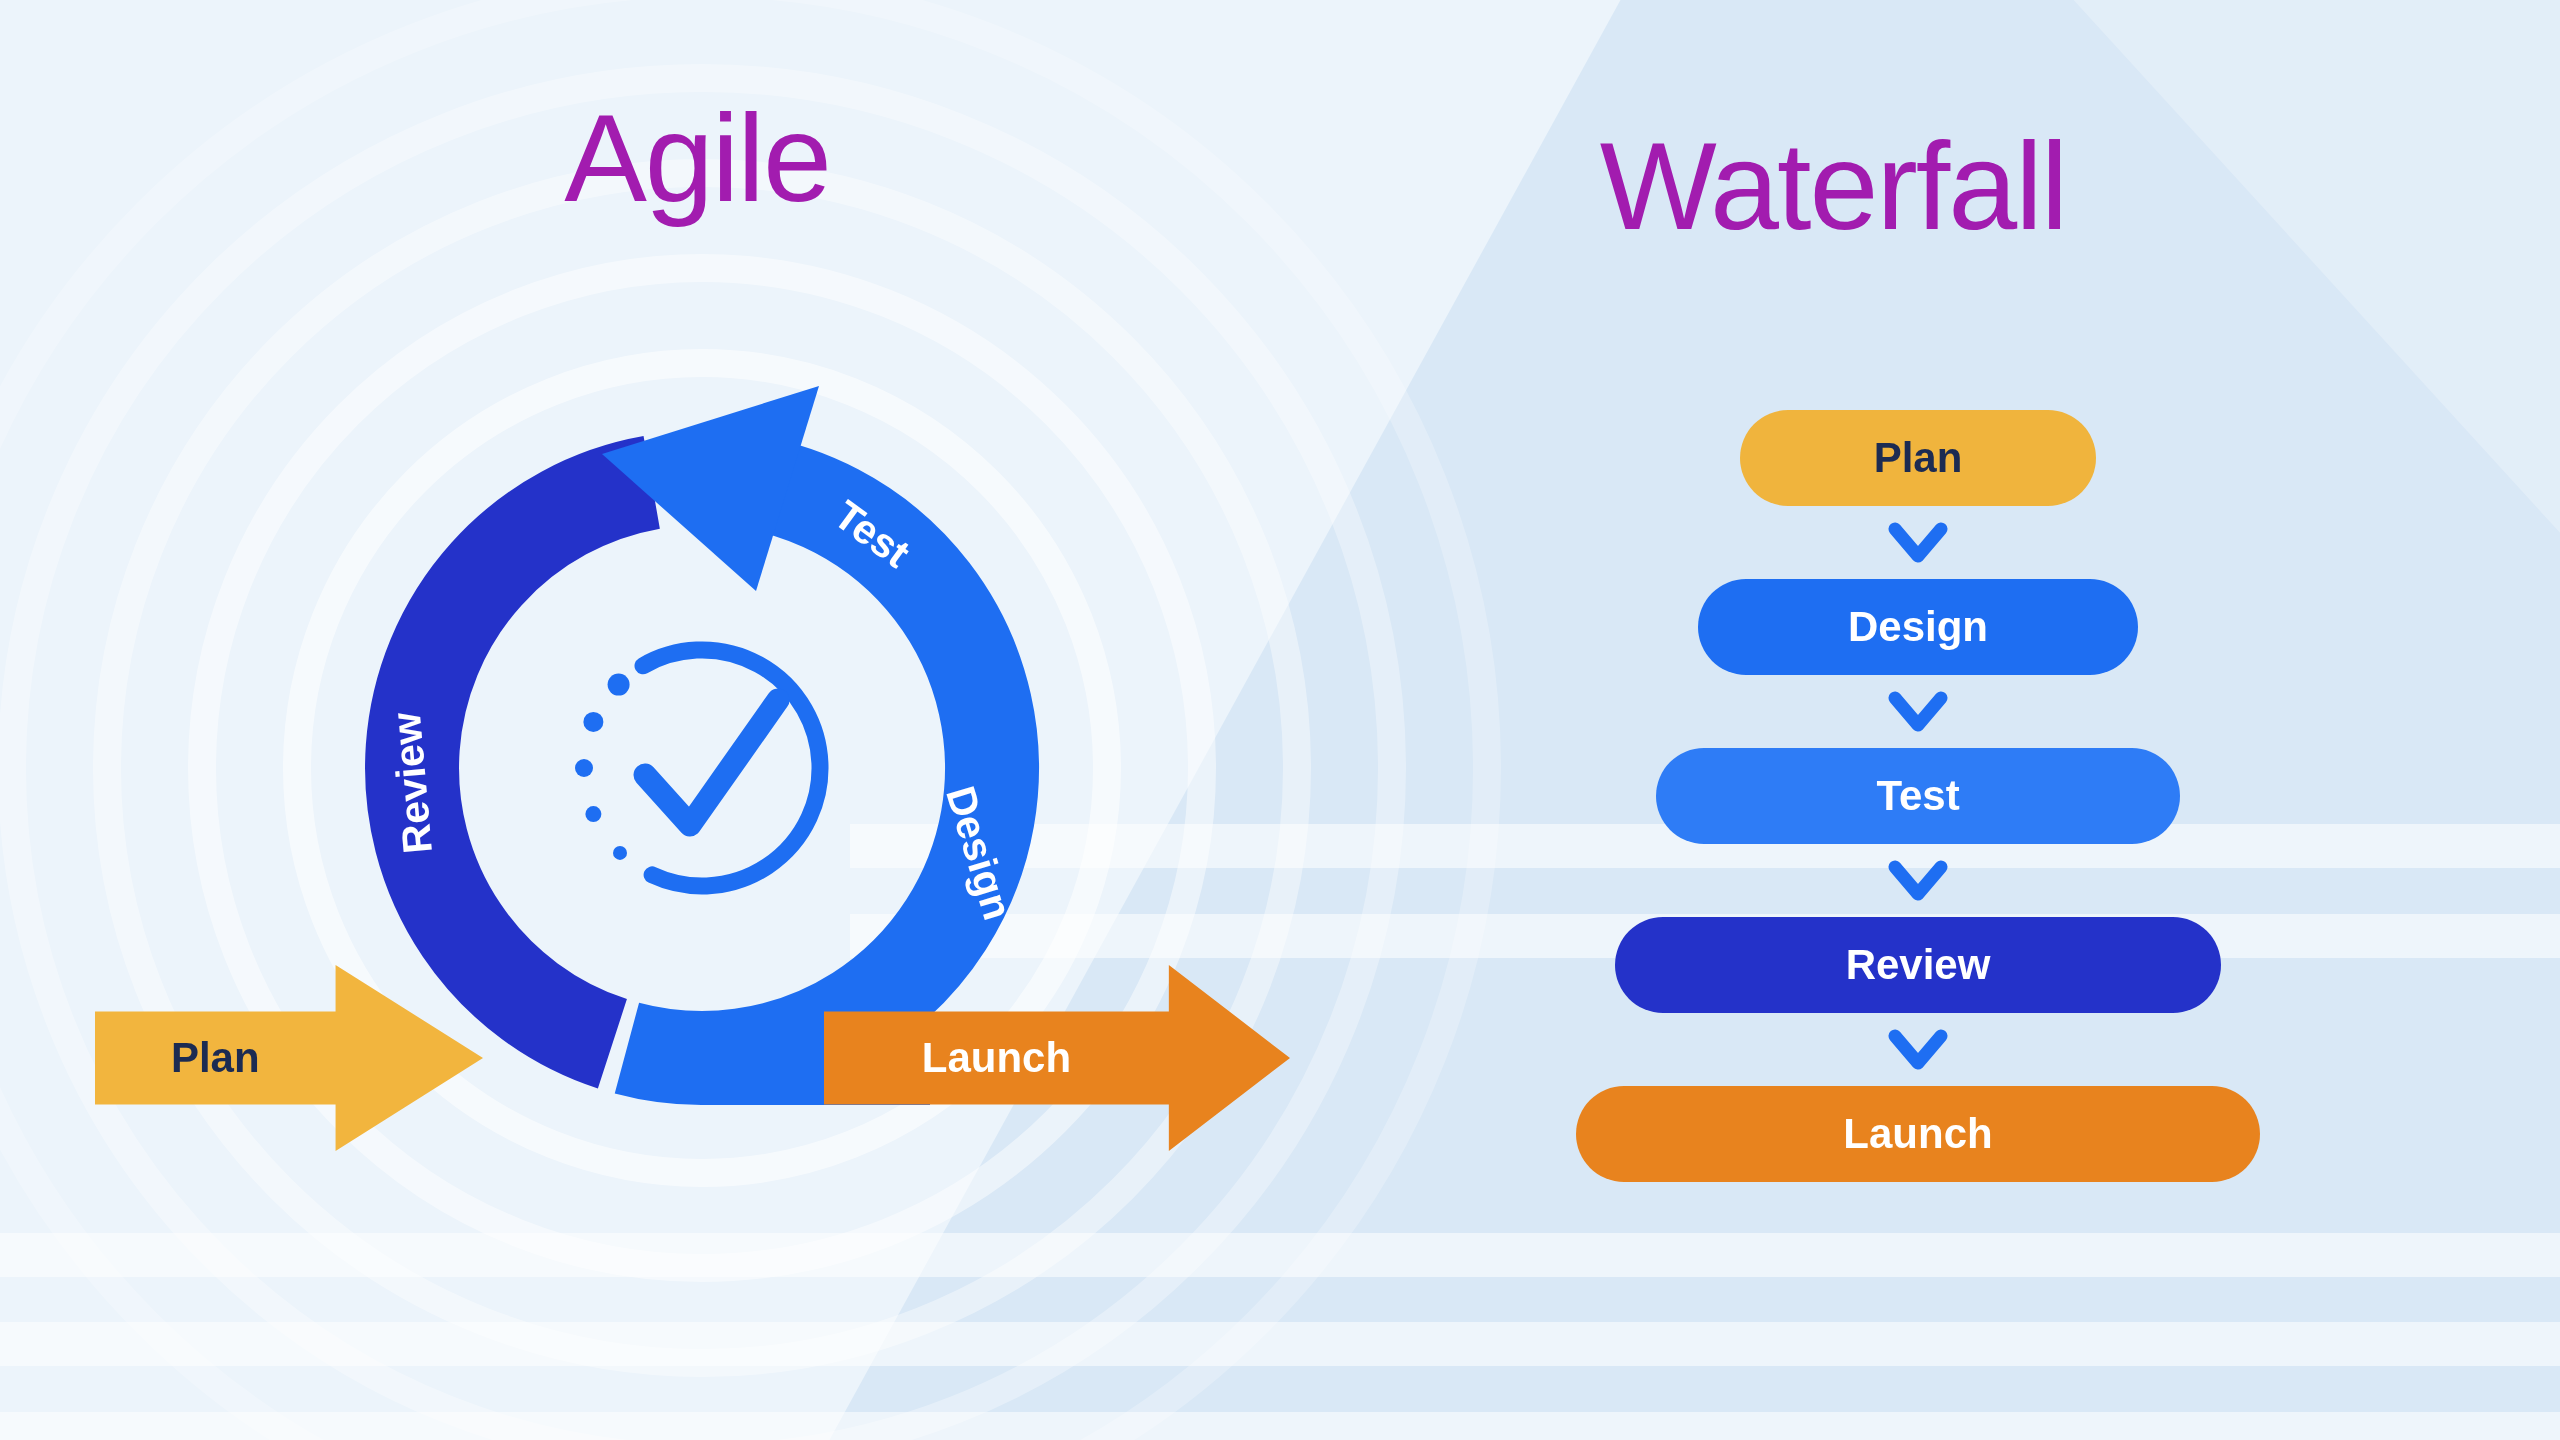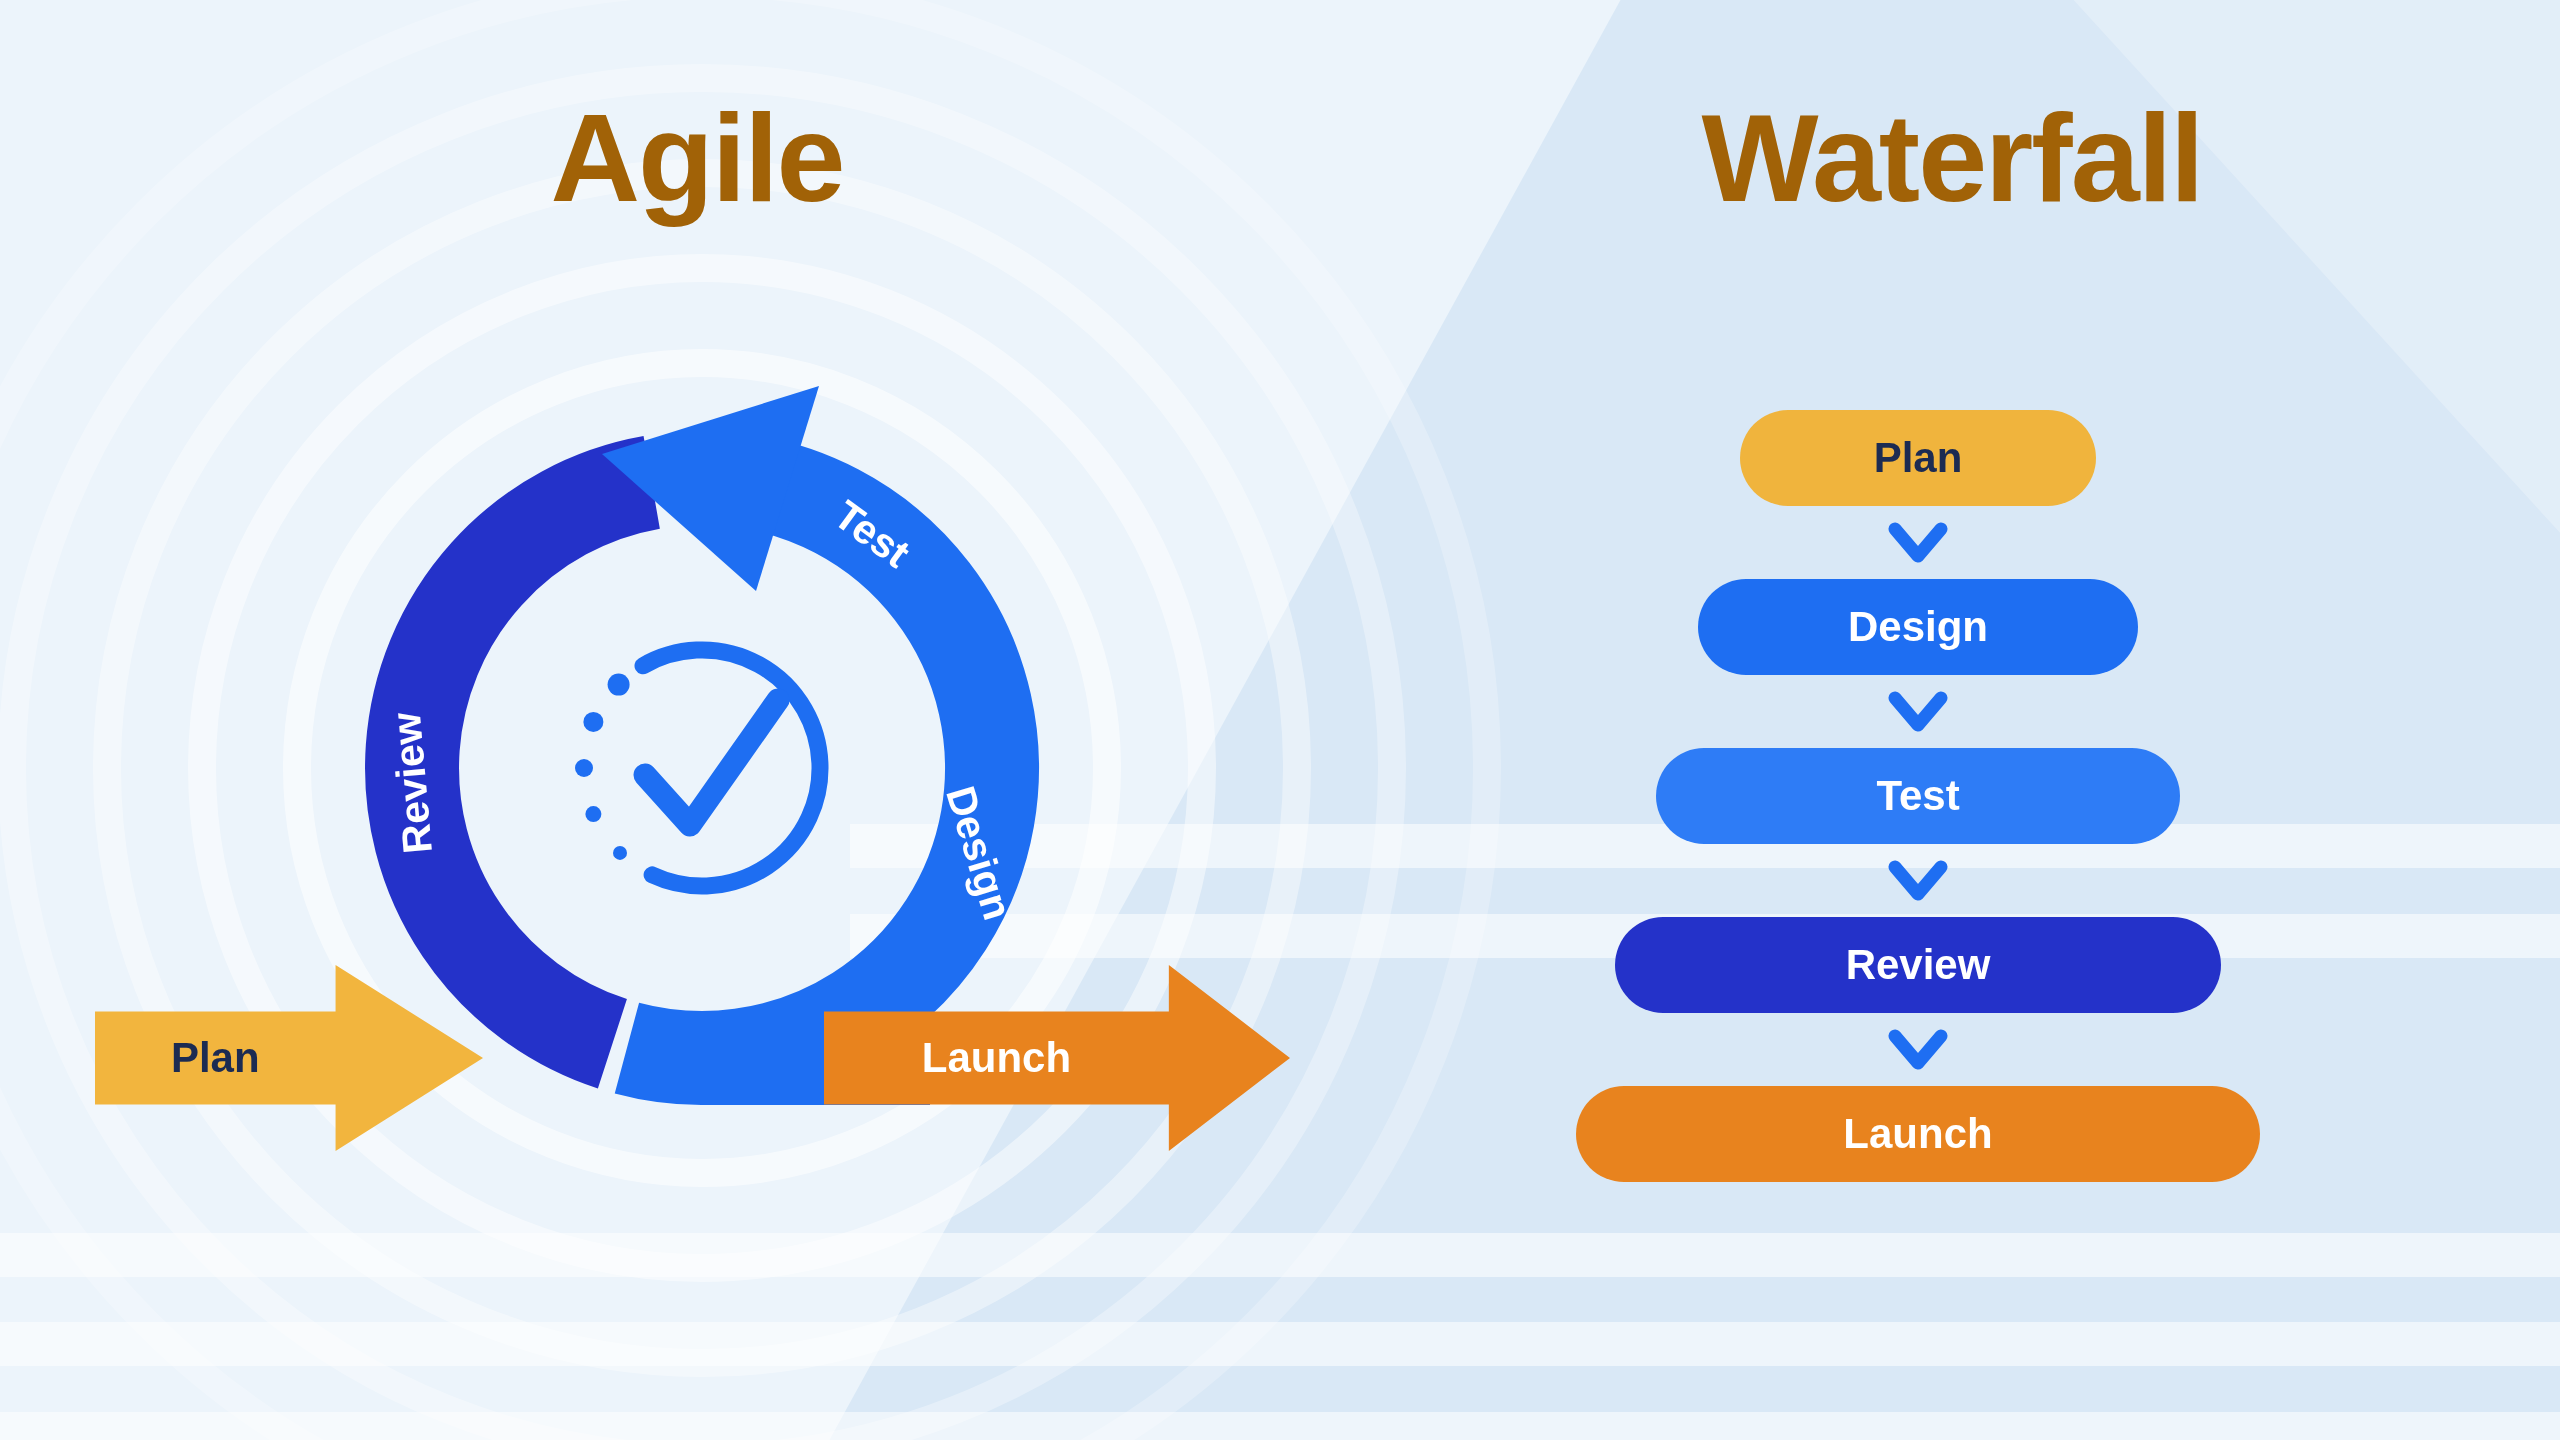--- a/index.html
+++ b/index.html
@@ -23,25 +23,25 @@
   .s5 { left:0; right:0; top:1412px; }
 
   .agile-svg { position:absolute; left:0; top:0; }
   .agile-svg text {
     font-family:"Liberation Sans", sans-serif;
     font-weight:700; font-size:41px;
   }
 
   .big-title {
     position:absolute; top:96px; transform:translateX(-50%);
-    font-size:124px; font-weight:700; letter-spacing:-2px;
-    color:#a16207; white-space:nowrap; line-height:1;
+    font-size:124px; font-weight:400; letter-spacing:-2px;
+    color:#a21caf; white-space:nowrap; line-height:1;
   }
   .title-agile { left:697px; }
-  .title-waterfall { left:1952px; }
+  .title-waterfall { left:1833px;margin-top:28px; }
 
   
   .flow-arrow { position:absolute; top:965px; height:186px; display:flex; align-items:center; }
   .arrow-plan {
     left:95px; width:388px;
     clip-path:polygon(0 25%, 62% 25%, 62% 0, 100% 50%, 62% 100%, 62% 75%, 0 75%);
   }
   .arrow-plan span { width:62%; text-align:center; }
   .arrow-launch {
     left:824px; width:466px;

